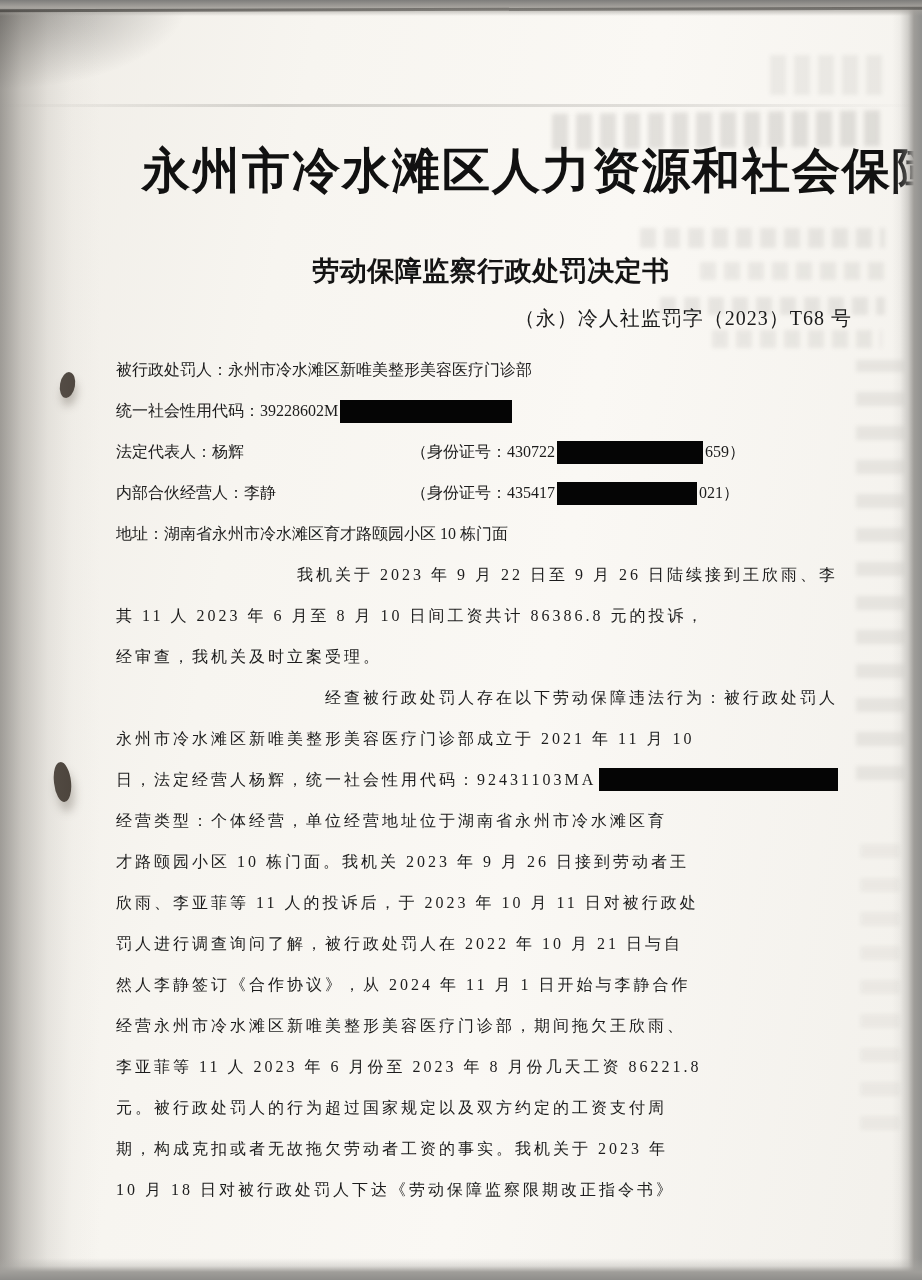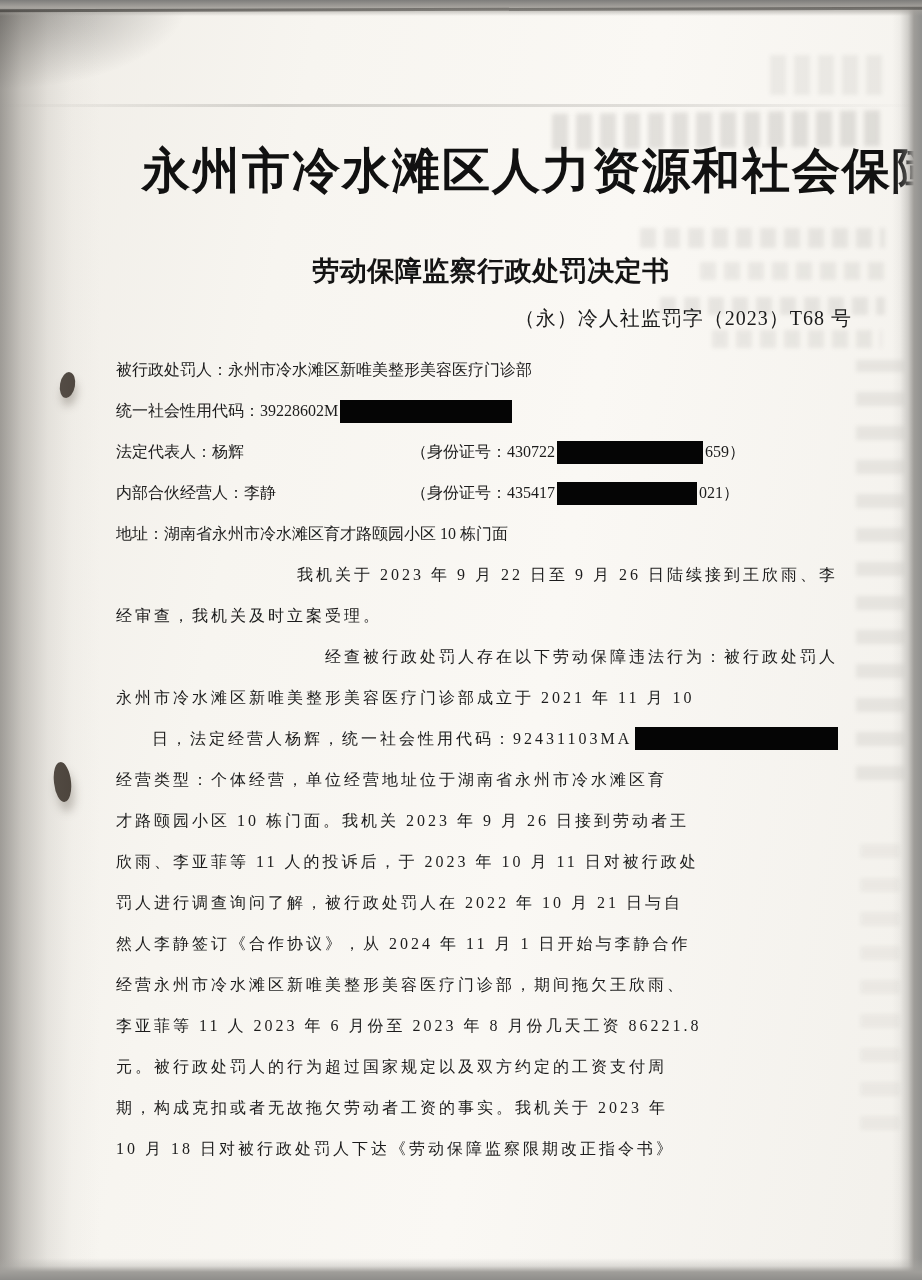--- a/index.html
+++ b/index.html
@@ -69,21 +69,21 @@
     position:absolute; top:349px; left:116px; width:722px; z-index:2;
     font-size:16px; color:#1c1c1c;
   }
   .line { height:41px; line-height:41px; white-space:nowrap; }
   .pline { letter-spacing:3px; }
   .indent { padding-left:44px;text-align:right; }
   .col { display:inline-block; min-width:295px; }
   .redact { display:inline-block; height:23px; background:#050505;
     vertical-align:middle; margin:0 2px; position:relative; top:-1px; }
   .r1 { width:172px; } .r2 { width:146px; } .r3 { width:140px; }
-  .line-flex { display:flex; align-items:center;margin-left:36px; }
+  .line-flex { display:flex; align-items:center; }
   .line-flex .redact-fill { flex:1 1 auto; height:23px; background:#050505; margin-left:3px; }
 </style>
 </head>
 <body>
 
 <div class="scan">
   <div class="paper">
 
     <div class="deco crease"></div>
     <div class="deco bleed bleed-a"></div>
@@ -117,20 +117,21 @@
 
       <div class="line iline">
         <span class="col">内部合伙经营人：李静</span><span>（身份证号：435417</span><span class="redact r3"></span><span>021）</span>
       </div>
 
       <div class="line iline">
         <span>地址：湖南省永州市冷水滩区育才路颐园小区 10 栋门面</span>
       </div>
 
       <div class="line pline indent">我机关于 2023 年 9 月 22 日至 9 月 26 日陆续接到王欣雨、李</div>
+      <div class="line pline">其 11 人 2023 年 6 月至 8 月 10 日间工资共计 86386.8 元的投诉，</div>
       <div class="line pline">经审查，我机关及时立案受理。</div>
 
       <div class="line pline indent">经查被行政处罚人存在以下劳动保障违法行为：被行政处罚人</div>
       <div class="line pline">永州市冷水滩区新唯美整形美容医疗门诊部成立于 2021 年 11 月 10</div>
       <div class="line pline line-flex">
         <span>日，法定经营人杨辉，统一社会性用代码：92431103MA</span>
           <span class="redact-fill"></span>
       </div>
       <div class="line pline">经营类型：个体经营，单位经营地址位于湖南省永州市冷水滩区育</div>
       <div class="line pline">才路颐园小区 10 栋门面。我机关 2023 年 9 月 26 日接到劳动者王</div>

